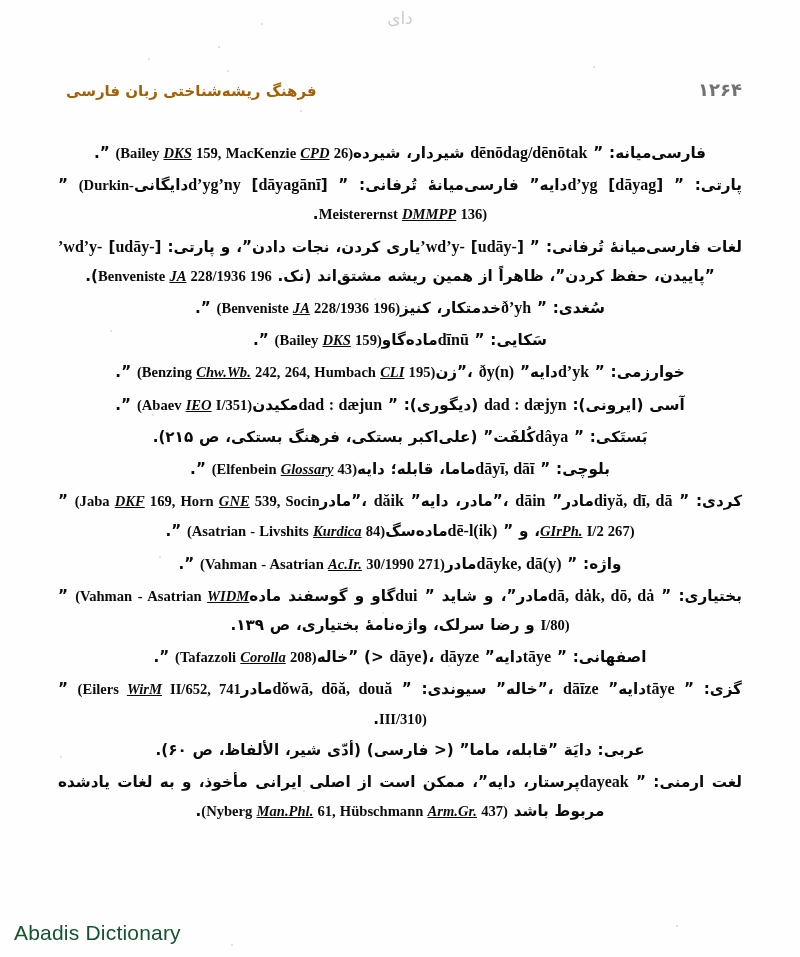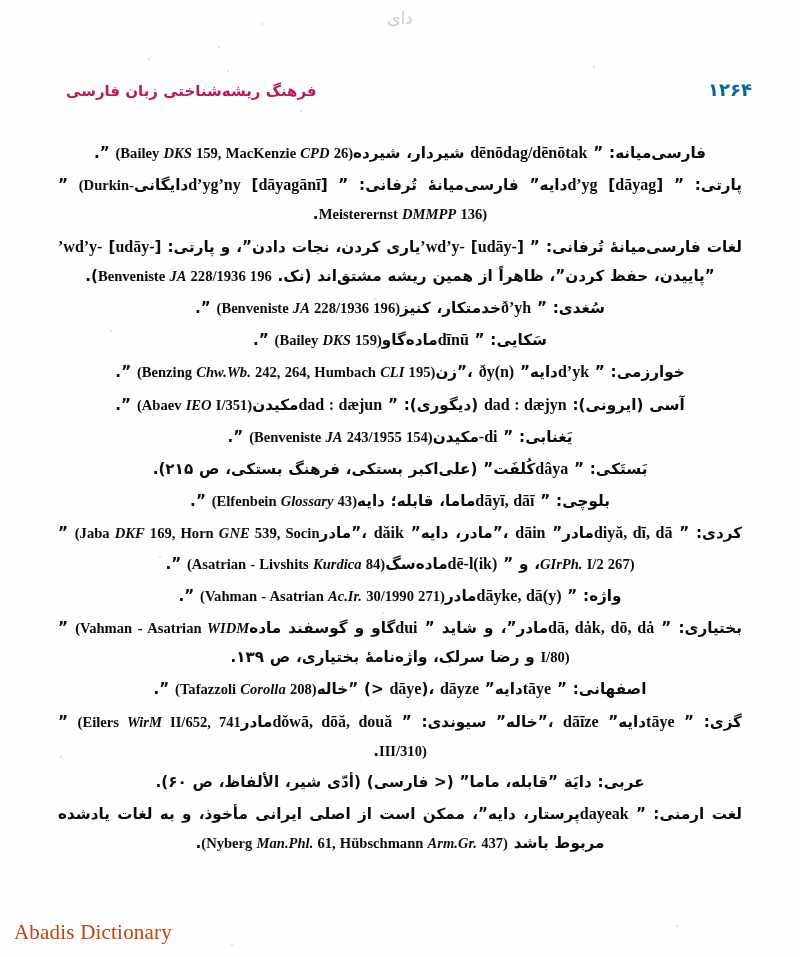--- a/index.html
+++ b/index.html
@@ -50,34 +50,34 @@
   .running-head {
     position: absolute;
     top: 79px;
     left: 0;
     right: 0;
     height: 30px;
     direction: rtl;
   }
   .running-head .folio {
     position: absolute;
-    right: 48px;
+    right: 58px;
     top: 0;
     font-size: 18px;
     font-weight: 700;
     letter-spacing: 1px;
-    color: #0369a1;
+    color: #737373;
   }
   .running-head .booktitle {
     position: absolute;
     left: 66px;
     top: 3px;
     font-size: 15px;
     font-weight: 700;
-    color: #be185d;
+    color: #a16207;
     direction: rtl;
     white-space: nowrap;
   }
 
   
   .body-col {
     position: absolute;
     top: 138px;
     left: 58px;
     right: 58px;
@@ -108,35 +108,36 @@
   }
   .cite {
     direction: ltr;
     unicode-bidi: embed;
     font-family: "Liberation Serif", "DejaVu Serif", serif;
     font-weight: 700;
     font-size: 14.6px;
   }
   .cite i {
     font-style: italic;
+    text-decoration: underline;
   }
   .lang-label {
     font-weight: 700;
   }
 
   
   .site-watermark {
     position: absolute;
     left: 14px;
     bottom: 12px;
     font-size: 21px;
-    color: #c2410c;
+    color: #14532d;
     direction: ltr;
     letter-spacing: .2px;
-    font-family: Liberation Serif, serif;
+    font-family: Liberation Sans, sans-serif;
     user-select: none;
   }
 </style>
 </head>
 <body>
 
 <div class="page">
 
   <div class="speck" style="left:218px;  top:46px;  width:2px; height:2px;"></div>
   <div class="speck" style="left:261px;  top:23px;  width:2px; height:2px;"></div>
@@ -163,21 +164,20 @@
   </div>
 
   <div class="body-col" id="body-col">
       <p class="para"><span class="lang-label">فارسی‌میانه:</span> <span class="lat">dēnōdag/dēnōtak</span> ˮ شیردار، شیردهˮ <span class="cite">(Bailey <i>DKS</i> 159, MacKenzie <i>CPD</i> 26)</span>.</p>
       <p class="para"><span class="lang-label">پارتی:</span> <span class="lat">d’yg</span> [<span class="lat">dāyag</span>] ˮدایهˮ <span class="lang-label">فارسی‌میانهٔ تُرفانی:</span> <span class="lat">d’yg’ny</span> [<span class="lat">dāyagānī</span>] ˮدایگانیˮ <span class="cite">(Durkin-Meisterernst <i>DMMPP</i> 136)</span>.</p>
       <p class="para"><span class="lang-label">لغات فارسی‌میانهٔ تُرفانی:</span> <span class="lat">’wd’y-</span> [<span class="lat">udāy-</span>] ˮیاری کردن، نجات دادنˮ، و <span class="lang-label">پارتی:</span> <span class="lat">’wd’y-</span> [<span class="lat">udāy-</span>] ˮپاییدن، حفظ کردنˮ، ظاهراً از همین ریشه مشتق‌اند (نک. <span class="cite">Benveniste <i>JA</i> 228/1936 196</span>).</p>
       <p class="para"><span class="lang-label">سُغدی:</span> <span class="lat">ð’yh</span> ˮخدمتکار، کنیزˮ <span class="cite">(Benveniste <i>JA</i> 228/1936 196)</span>.</p>
       <p class="para"><span class="lang-label">سَکایی:</span> <span class="lat">dīnū</span> ˮماده‌گاوˮ <span class="cite">(Bailey <i>DKS</i> 159)</span>.</p>
       <p class="para"><span class="lang-label">خوارزمی:</span> <span class="lat">d’yk</span> ˮدایهˮ، <span class="lat">ðy(n)</span> ˮزنˮ <span class="cite">(Benzing <i>Chw.Wb.</i> 242, 264, Humbach <i>CLI</i> 195)</span>.</p>
       <p class="para"><span class="lang-label">آسی (ایرونی):</span> <span class="lat">dad : dæjyn</span> (دیگوری): <span class="lat">dad : dæjun</span> ˮمکیدنˮ <span class="cite">(Abaev <i>IEO</i> I/351)</span>.</p>
-      <p class="para"><span class="lang-label">یَغنابی:</span> <span class="lat">-di</span> ˮمکیدنˮ <span class="cite">(Benveniste <i>JA</i> 243/1955 154)</span>.</p>
       <p class="para"><span class="lang-label">بَستَکی:</span> <span class="lat">dâya</span> ˮکُلفَتˮ (علی‌اکبر بستکی، فرهنگ بستکی، ص ۲۱۵).</p>
       <p class="para"><span class="lang-label">بلوچی:</span> <span class="lat">dāyī, dāī</span> ˮماما، قابله؛ دایهˮ <span class="cite">(Elfenbein <i>Glossary</i> 43)</span>.</p>
       <p class="para"><span class="lang-label">کردی:</span> <span class="lat">diyă, dī, dā</span> ˮمادرˮ، <span class="lat">dāin</span> ˮمادر، دایهˮ، <span class="lat">dăik</span> ˮمادرˮ <span class="cite">(Jaba <i>DKF</i> 169, Horn <i>GNE</i> 539, Socin <i>GIrPh.</i> I/2 267)</span>، و <span class="lat">dē-l(ik)</span> ˮماده‌سگˮ <span class="cite">(Asatrian - Livshits <i>Kurdica</i> 84)</span>.</p>
       <p class="para"><span class="lang-label">واژه:</span> <span class="lat">dāyke, dā(y)</span> ˮمادرˮ <span class="cite">(Vahman - Asatrian <i>Ac.Ir.</i> 30/1990 271)</span>.</p>
       <p class="para"><span class="lang-label">بختیاری:</span> <span class="lat">dā, dȧk, dō, dȧ</span> ˮمادرˮ، و شاید <span class="lat">dui</span> ˮگاو و گوسفند مادهˮ <span class="cite">(Vahman - Asatrian <i>WIDM</i> I/80)</span> و رضا سرلک، واژه‌نامهٔ بختیاری، ص ۱۳۹.</p>
       <p class="para"><span class="lang-label">اصفهانی:</span> <span class="lat">tāye</span> ˮدایهˮ (&gt; <span class="lat">dāye</span>)، <span class="lat">dāyze</span> ˮخالهˮ <span class="cite">(Tafazzoli <i>Corolla</i> 208)</span>.</p>
       <p class="para"><span class="lang-label">گزی:</span> <span class="lat">tāye</span> ˮدایهˮ، <span class="lat">dāīze</span> ˮخالهˮ <span class="lang-label">سیوندی:</span> <span class="lat">dŏwā, dōă, două</span> ˮمادرˮ <span class="cite">(Eilers <i>WirM</i> II/652, 741 III/310)</span>.</p>
       <p class="para"><span class="lang-label">عربی:</span> دایَة ˮقابله، ماماˮ (&lt; فارسی) (أدّی شیر، الألفاظ، ص ۶۰).</p>
       <p class="para"><span class="lang-label">لغت ارمنی:</span> <span class="lat">dayeak</span> ˮپرستار، دایهˮ، ممکن است از اصلی ایرانی مأخوذ، و به لغات یادشده مربوط باشد <span class="cite">(Nyberg <i>Man.Phl.</i> 61, Hübschmann <i>Arm.Gr.</i> 437)</span>.</p>
     </div>

